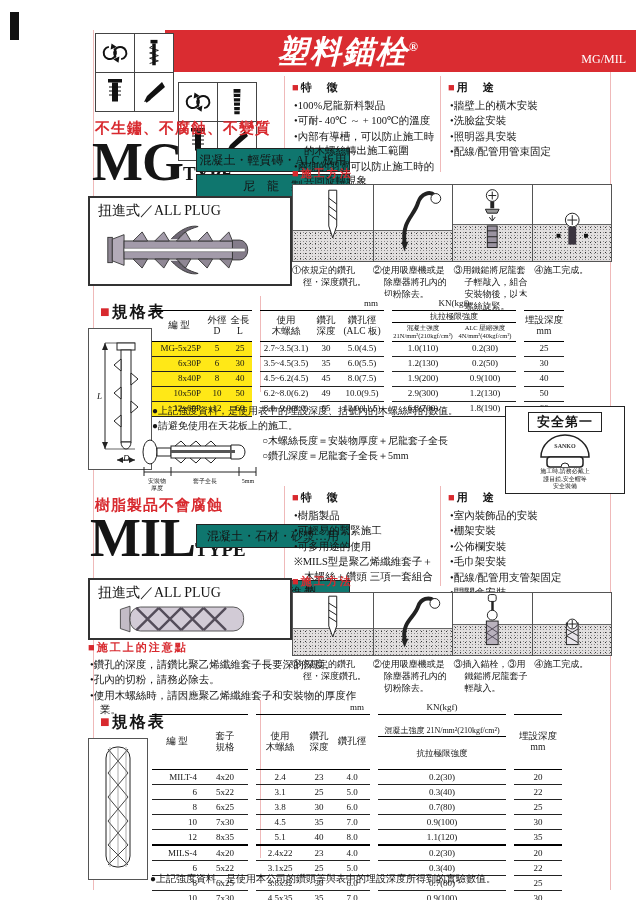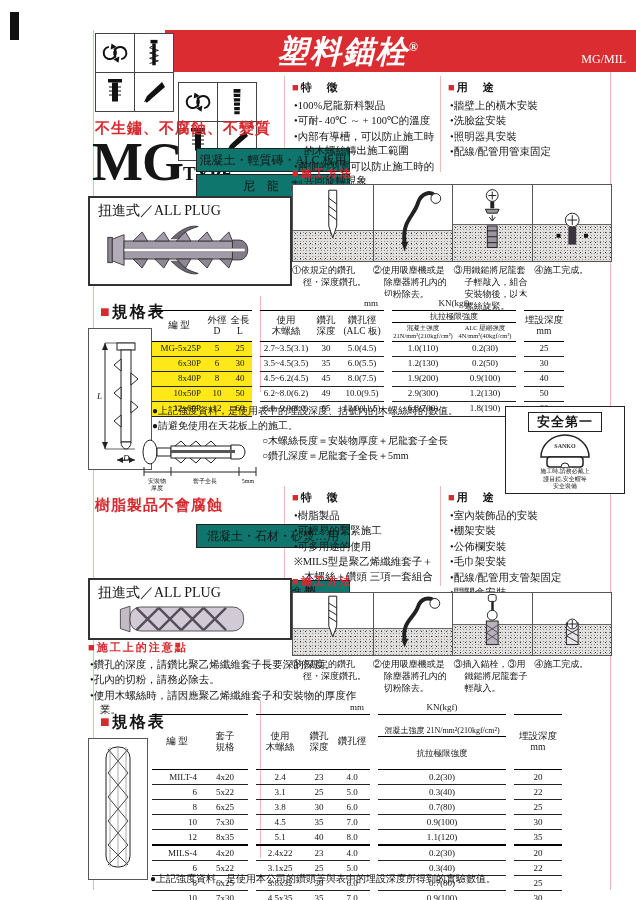--- a/index.html
+++ b/index.html
@@ -425,20 +425,21 @@
       <rect x="14" y="26" width="36" height="10" rx="3" fill="#fff" stroke="#222" stroke-width="1.5"></rect>
       <path d="M28,36 a4,4 0 0 1 8,0" fill="#fff" stroke="#222"></path>
     </svg>
     <span class="safety-brand">SANKO</span>
     <div class="safety-cap">施工時,請務必戴上
 護目鏡,安全帽等
 安全裝備</div>
   </div>
 
   <div class="claim" style="left:95px;top:496px;">樹脂製品不會腐蝕</div>
+  <div class="bigtype" style="left:90px;top:511px;"><span>MIL</span><span class="sfx">TYPE</span></div>
   <div class="graybox" style="top:524px;">混凝土・石材・砂漿…用</div>
   <div class="graybox" style="top:580px;">聚 乙 烯 纖 維 製</div>
 
   <div class="plugbox" style="top:578px;height:58px;">
     <div class="pluglabel">扭進式／ALL PLUG</div>
     <svg width="170" height="32" viewBox="0 0 190 40" style="display:block;margin:1px auto 0;">
       <polygon points="8,8 20,4 20,36 8,32" fill="#c3bcc6" stroke="#333"></polygon>
       <rect x="20" y="5" width="142" height="30" rx="13" fill="#d2cbd6" stroke="#333"></rect>
       <path d="M28,6 L56,34 M56,6 L28,34 M56,6 L84,34 M84,6 L56,34 M84,6 L112,34 M112,6 L84,34 M112,6 L140,34 M140,6 L112,34" stroke="#544d5a" stroke-width="3" fill="none"></path>
     </svg>

